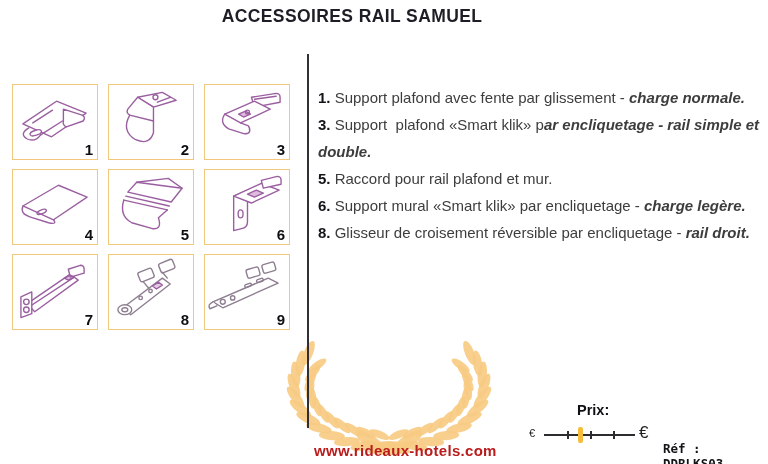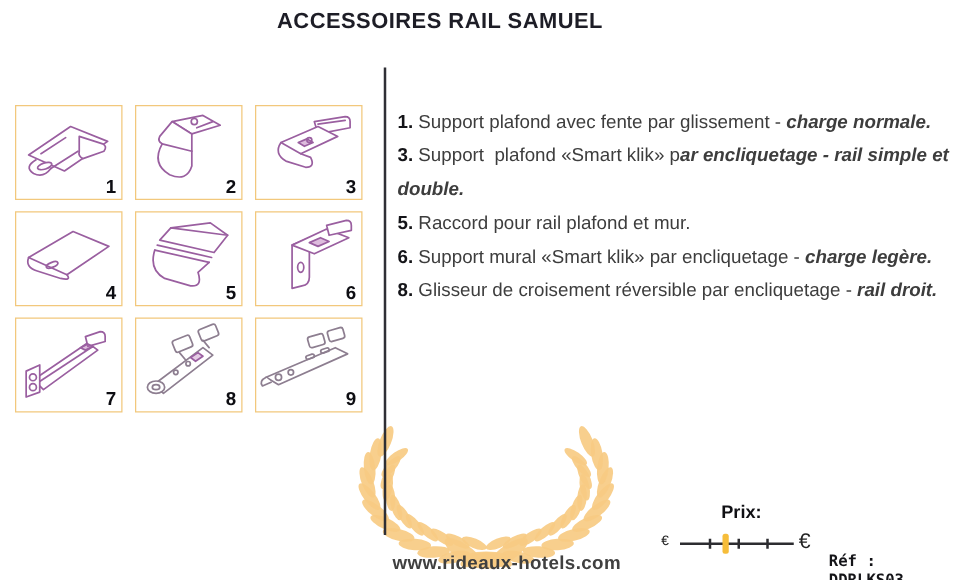--- a/index.html
+++ b/index.html
@@ -52,21 +52,21 @@
   }
   .list .item span{white-space:pre-wrap;}
   .list .num{font-weight:700;color:#141418;}
   .list .it{font-style:italic;font-weight:bold;}
   
   .wreath{position:absolute;left:283px;top:328px;z-index:0;}
   .wreath ellipse{fill:var(--wreath);opacity:.92;}
   
   .site{
     position:absolute;left:314px;top:442px;z-index:2;
-    font-size:15px;font-weight:700;letter-spacing:.3px;color:#404040;
+    font-size:15px;font-weight:700;letter-spacing:.3px;color:#b91c1c;
   }
   .price{position:absolute;left:500px;top:402px;width:140px;height:48px;z-index:2;margin-left:27px;}
   .price .plabel{position:absolute;left:50px;top:0;font-size:14.5px;font-weight:700;color:#101014;}
   .price .pline{position:absolute;left:17px;top:32px;width:91px;height:2px;background:#2c2c30;}
   .price .tick{position:absolute;top:29px;width:2px;height:8px;background:#2c2c30;}
   .price .pmarker{position:absolute;left:51px;top:25px;width:5px;height:16px;background:var(--marker);border-radius:2px;}
   .price .emin{position:absolute;left:2px;top:25px;font-size:11px;color:#222;}
   .price .emax{position:absolute;left:112px;top:21px;font-size:17px;color:#222;}
   .ref{
     position:absolute;left:663px;top:441px;z-index:2;

